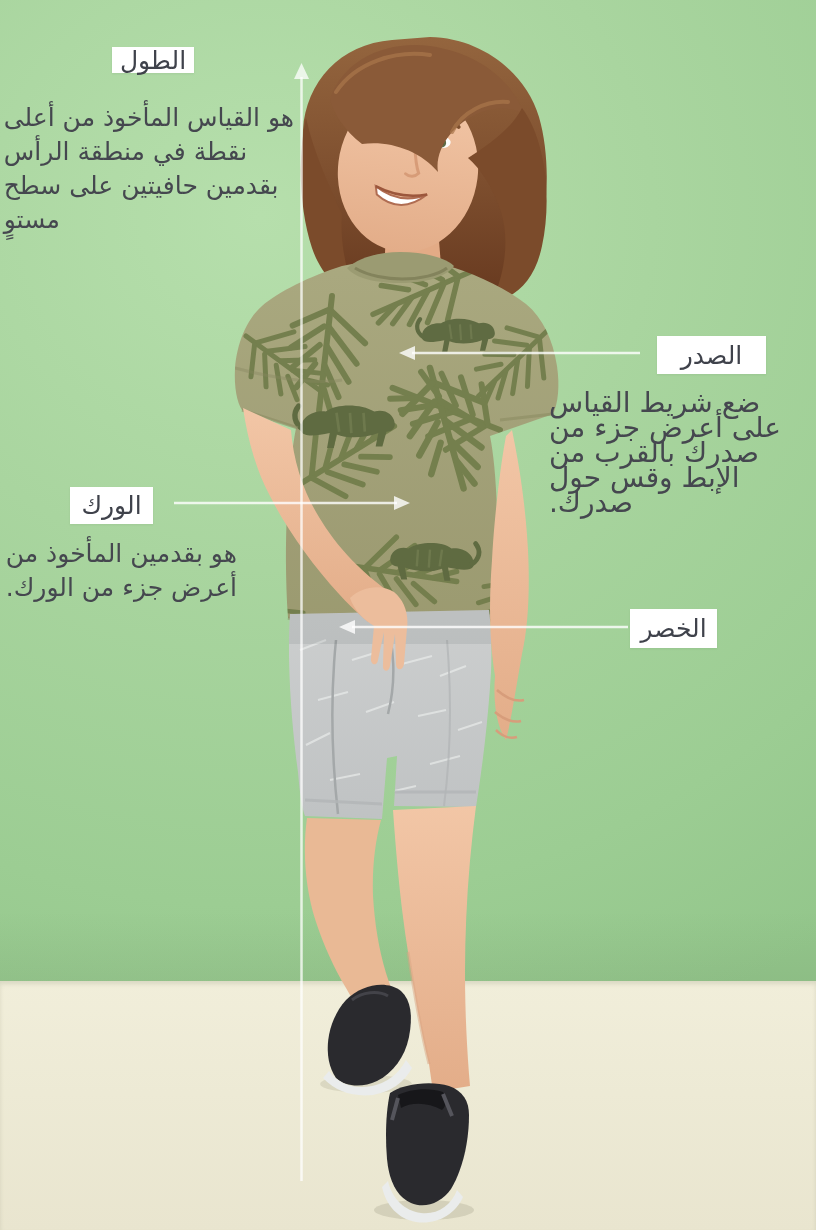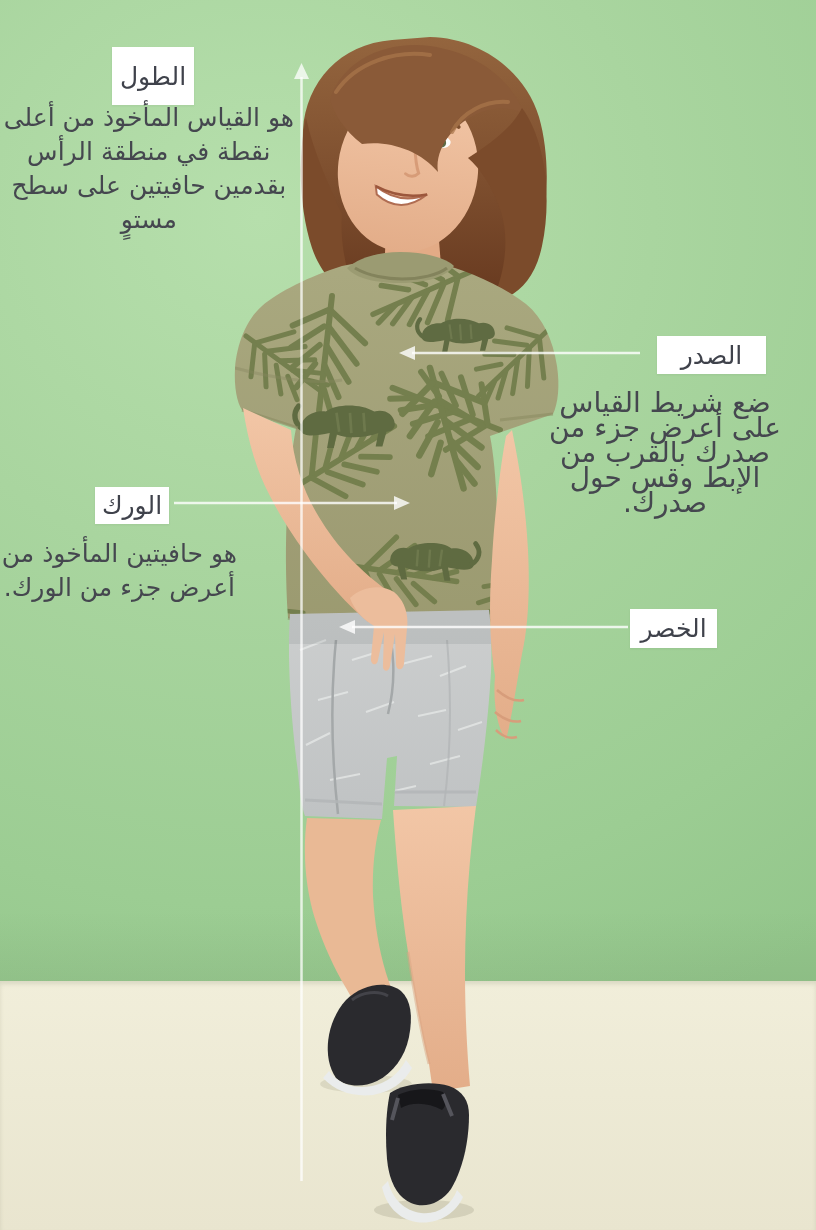--- a/index.html
+++ b/index.html
@@ -22,28 +22,28 @@
     box-shadow:inset 0 3px 4px rgba(110,120,90,0.18);
   }
   .model,.measures{position:absolute;left:0;top:0;}
   .chip{
     position:absolute;background:#ffffff;color:#3f424b;
     display:flex;align-items:center;justify-content:center;
     font-size:25px;line-height:1;white-space:nowrap;
     box-shadow:0 1px 2px rgba(40,60,40,0.08);
   }
   .desc{
-    position:absolute;color:#45474f;direction:rtl;text-align:center;
+    position:absolute;color:#45474f;direction:rtl;text-align:left;
     white-space:pre-line;
   }
   .desc.big{font-size:25px;line-height:34px;}
   .desc.small{font-size:28px;line-height:25px;}
-  #chip-height{left:112px;top:47px;width:82px;height:58px;font-family:Liberation Serif, serif;}
+  #chip-height{left:112px;top:47px;width:82px;height:26px;}
   #chip-chest {left:657px;top:336px;width:109px;height:38px;}
-  #chip-hip   {left:70px; top:487px;width:74px;height:37px;margin-left:25px;}
+  #chip-hip   {left:70px; top:487px;width:83px;height:37px;}
   #chip-waist {left:630px;top:609px;width:87px;height:39px;}
   #desc-height{right:522px;top:101px;}
   #desc-chest {right:35px; top:390px;}
   #desc-hip   {right:579px;top:537px;}
   #desc-waist {right:35px; top:659px;}
 </style>
 </head>
 <body>
 
 <div class="stage">
@@ -228,20 +228,20 @@
   </div>
   <div class="desc small" id="desc-chest">ضع شريط القياس
 على أعرض جزء من
 صدرك بالقرب من
 الإبط وقس حول
 صدرك.</div>
 
   <div class="chip" id="chip-hip">
     <span dir="rtl">الورك</span>
   </div>
-  <div class="desc big" id="desc-hip">هو حافيتين المأخوذ من
+  <div class="desc big" id="desc-hip">هو بقدمين المأخوذ من
 أعرض جزء من الورك.</div>
 
   <div class="chip" id="chip-waist">
     <span dir="rtl">الخصر</span>
   </div>
 
 </div>
 
 </body></html>

